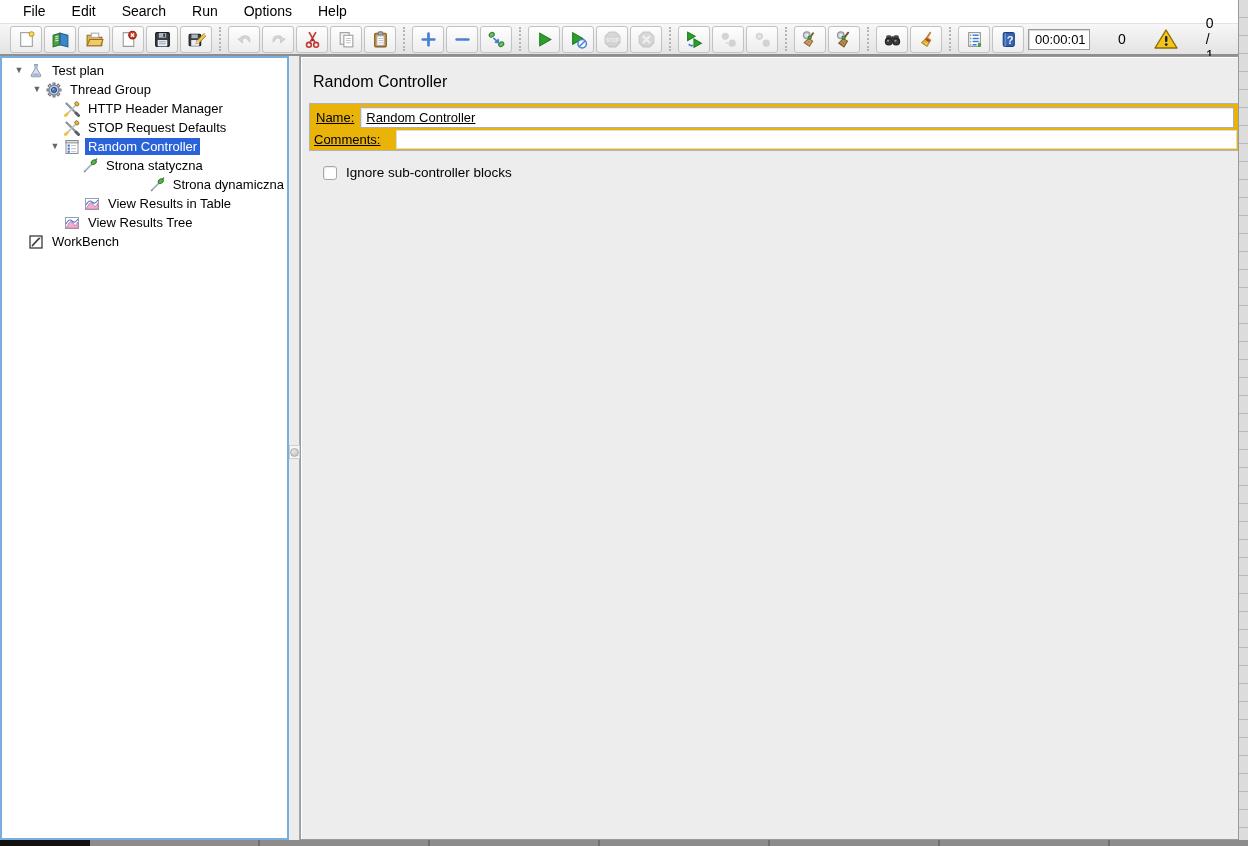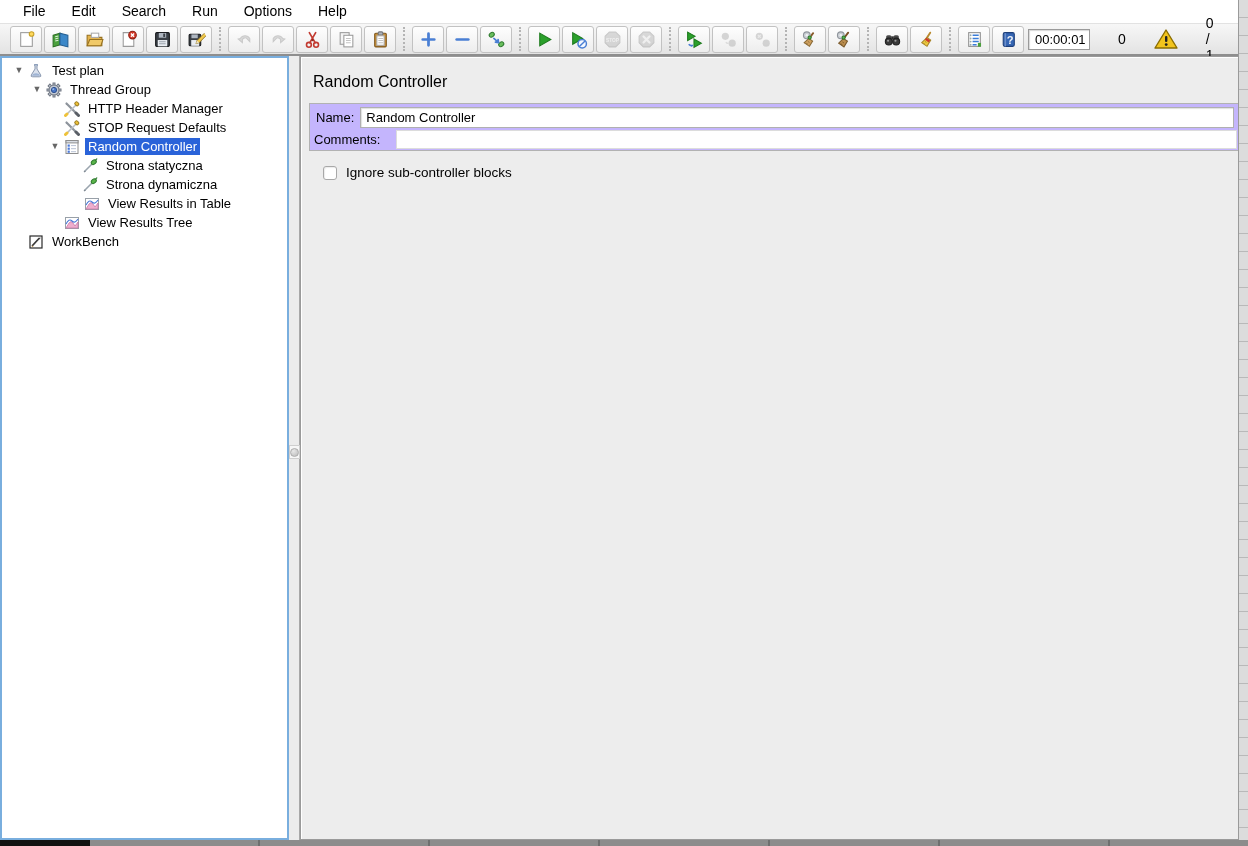--- a/index.html
+++ b/index.html
@@ -71,21 +71,21 @@
     content:""; width:7px; height:7px; border-radius:50%;
     background:radial-gradient(circle at 35% 30%, #e8e8e8, #b9b9b9);
     border:1px solid #adadad;
   }
 
   .main-panel {
     flex:1 1 auto; background:#ededed; border:1px solid #9a9a9a;
     box-shadow:inset 1px 1px 0 #ffffff; padding:10px 8px; min-width:0;
   }
   .main-title { font-size:16px; font-weight:400; margin:6px 0 12px 4px; }
-  .field-box { border:1px solid #b2b2b2; background:#c4b5fd; }
+  .field-box { border:1px solid #b2b2b2; background:#eab308;text-decoration:underline; }
   .name-row { display:flex; align-items:center; padding:3px 4px 2px 4px; }
   .name-label { font-size:13px; margin:0 6px 0 2px; flex:0 0 auto; }
   .name-input {
     flex:1 1 auto; height:21px; border:1px solid #b0b0b0; background:#fff;
     font-family:inherit; font-size:13px; padding:0 5px; outline:none;
     box-shadow:inset 1px 1px 1px #e0e0e0;
   }
   .comments-row { display:flex; align-items:center; padding:0 1px 1px 4px; }
   .comments-label { font-size:13px; flex:0 0 auto; margin-right:16px; }
   .comments-input {
@@ -442,21 +442,21 @@
       <div class="tree-row" style="padding-left: 62px;">
         <span class="tree-arrow"></span>
         <span class="tree-icon"><svg width="16" height="16" viewBox="0 0 16 16">
             <path d="M2.5 13.5 L10.5 5.5" stroke="#9aa4ae" stroke-width="1.6" stroke-linecap="round"></path>
             <path d="M2.2 14.2 l1.6 -0.4 -1.2 -1.2 Z" fill="#6f7883"></path>
             <ellipse cx="11.8" cy="4.2" rx="2.8" ry="2" transform="rotate(-40 11.8 4.2)" fill="#5ab54a" stroke="#2e7a2e"></ellipse>
             <path d="M13.5 2.2 l1.3 -1.3" stroke="#2e7a2e" stroke-width="1.2" stroke-linecap="round"></path>
           </svg></span>
         <span class="tree-label">Strona statyczna</span>
       </div>
-      <div class="tree-row" style="padding-left: 62px;">
+      <div class="tree-row" style="padding-left: 62px; justify-content: flex-end;">
         <span class="tree-arrow"></span>
         <span class="tree-icon"><svg width="16" height="16" viewBox="0 0 16 16">
             <path d="M2.5 13.5 L10.5 5.5" stroke="#9aa4ae" stroke-width="1.6" stroke-linecap="round"></path>
             <path d="M2.2 14.2 l1.6 -0.4 -1.2 -1.2 Z" fill="#6f7883"></path>
             <ellipse cx="11.8" cy="4.2" rx="2.8" ry="2" transform="rotate(-40 11.8 4.2)" fill="#5ab54a" stroke="#2e7a2e"></ellipse>
             <path d="M13.5 2.2 l1.3 -1.3" stroke="#2e7a2e" stroke-width="1.2" stroke-linecap="round"></path>
           </svg></span>
         <span class="tree-label">Strona dynamiczna</span>
       </div>
       <div class="tree-row" style="padding-left: 44px; margin-left: 20px;">

